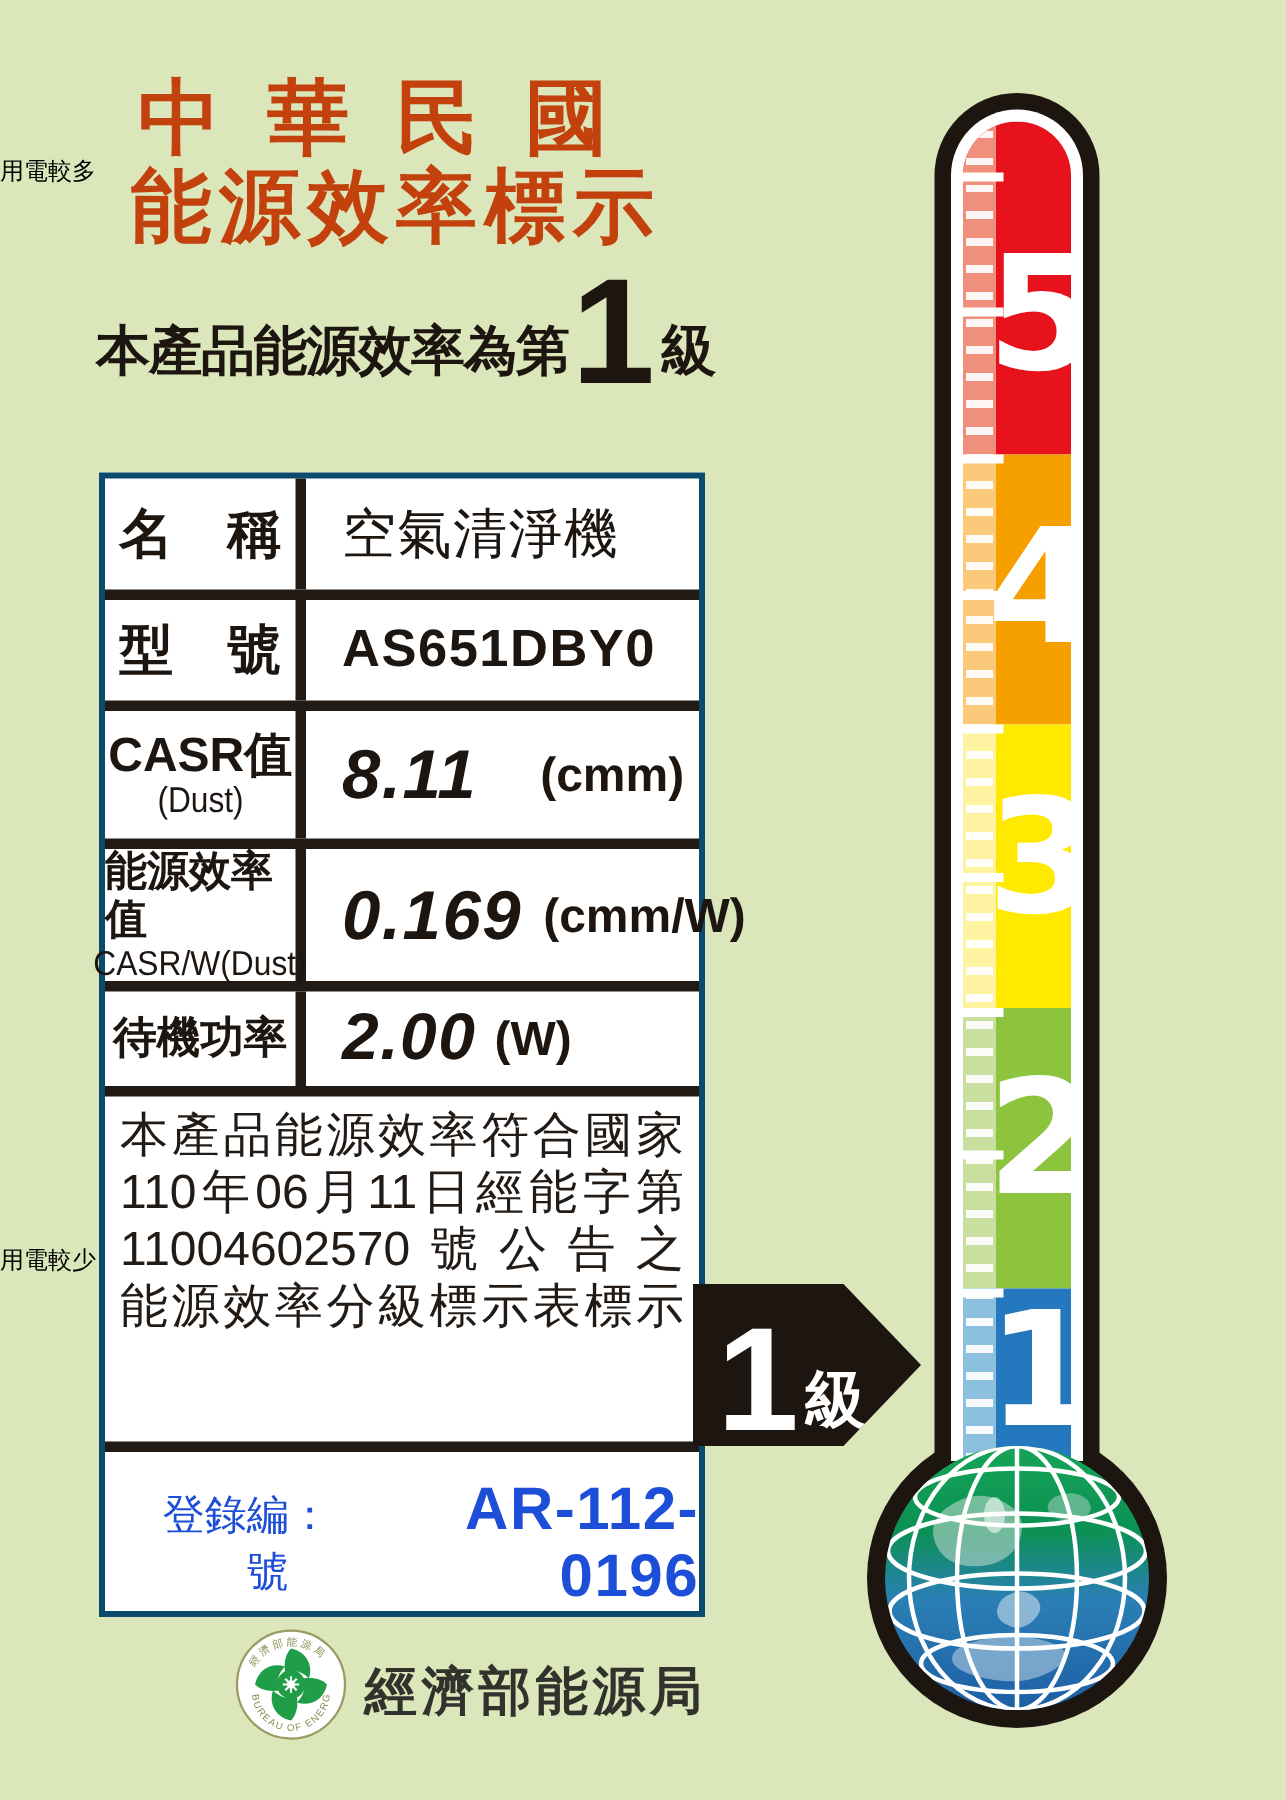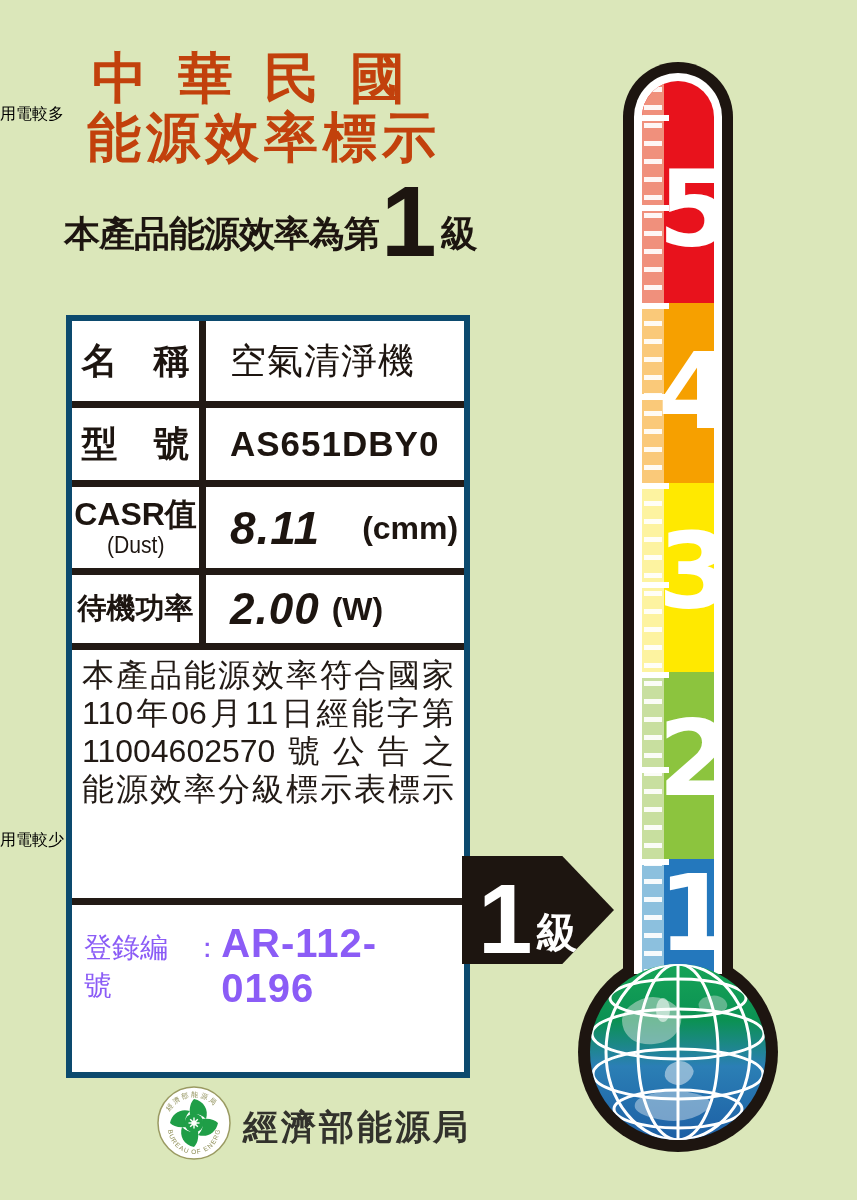--- a/index.html
+++ b/index.html
@@ -10,40 +10,40 @@
   
   .title-line{left:60px;width:408px;text-align:center;color:#c2410c;font-weight:800;}
   #title1{top:42px;font-size:55px;letter-spacing:31px;margin-right:-31px;white-space:nowrap;}
   #title2{top:102px;font-size:54px;letter-spacing:5px;margin-right:-5px;white-space:nowrap;}
   #subtitle{left:64px;top:182px;width:440px;display:flex;align-items:flex-end;color:#1d1510;white-space:nowrap;}
   #subtitle .pre{font-size:36px;font-weight:700;line-height:1;padding-bottom:8px;letter-spacing:-1px;}
   #subtitle .big{font-size:100px;font-weight:800;line-height:0.78;margin-left:2px;}
   #subtitle .suf{font-size:37px;font-weight:700;line-height:1;padding-bottom:8px;margin-left:4px;}
 
   
-  #spec{left:66px;top:315px;width:404px;height:763px;background:#fff;border:6px solid #0c4a6e;box-sizing:border-box;display:flex;flex-direction:column;}
+  #spec{left:66px;top:315px;width:404px;height:763px;background:#fff;border:4px solid #0c4a6e;box-sizing:border-box;display:flex;flex-direction:column;}
   .trow{display:flex;border-bottom:7px solid #221a15;box-sizing:border-box;}
   .trow:last-child{border-bottom:none;}
   .lcell{width:134px;border-right:7px solid #221a15;box-sizing:border-box;display:flex;flex-direction:column;justify-content:center;align-items:center;color:#1d1510;flex-shrink:0;}
   .vcell{flex:1;display:flex;align-items:center;padding-left:24px;color:#1d1510;}
-  .r1{height:87px;} .r2{height:79px;} .r3{height:88px;} .r4{height:95px;} .r5{height:75px;}
+  .r1{height:87px;} .r2{height:79px;} .r3{height:99px;} .r4{height:95px;} .r5{height:75px;}
   .r6{height:255px;} .r7{flex:1;}
   .lbl2{font-size:36px;font-weight:600;letter-spacing:36px;margin-right:-36px;white-space:nowrap;}
   .lbl4{font-size:29px;font-weight:600;letter-spacing:0;white-space:nowrap;}
   .lblA{font-size:32px;font-weight:600;line-height:1.1;}
   .lblB{font-size:24px;font-weight:500;transform:scaleX(.88);white-space:nowrap;line-height:1.1;}
   .lblC{font-size:28px;font-weight:600;line-height:1.15;}
   .lblD{font-size:23px;font-weight:500;transform:scaleX(.92);white-space:nowrap;line-height:1.15;}
   .val-normal{font-size:36px;font-weight:500;letter-spacing:1px;}
   .val-bold{font-size:35px;font-weight:800;letter-spacing:1px;}
   .val-num{font-size:46px;font-weight:800;letter-spacing:1px;line-height:1;font-style:italic;}
   .val-unit{font-size:32px;font-weight:700;line-height:1;}
   .stmt{display:block;padding:6px 10px 0 10px;box-sizing:border-box;}
   .stmt-line{font-size:32px;line-height:38px;font-weight:500;color:#221a15;text-align:justify;text-align-last:justify;}
-  .reg{display:flex;align-items:baseline;padding:16px 0 0 12px;box-sizing:border-box;color:#8b5cf6;}
+  .reg{display:flex;align-items:baseline;padding:16px 0 0 12px;box-sizing:border-box;color:#1d4ed8;text-align:right;}
   .reg .rl{font-size:28px;font-weight:500;}
   .reg .rc{font-size:28px;font-weight:500;}
   .reg .rv{font-size:40px;font-weight:800;letter-spacing:1px;}
 
   
   #agency{left:243px;top:1104px;font-size:35px;font-weight:600;color:#32322c;letter-spacing:3px;}
 
   
   #tube-black{left:623px;top:62px;width:110px;height:912px;background:#1d1510;border-radius:55px 55px 0 0;z-index:3;}
   #tube-white{left:634px;top:73px;width:88px;height:901px;background:#ffffff;border-radius:44px 44px 0 0;z-index:4;}
@@ -99,20 +99,30 @@
         </div>
     </div>
     <div class="trow r3">
       <div class="lcell">
         <span class="lblA">CASR值</span>
         <span class="lblB">(Dust)</span>
       </div>
       <div class="vcell">
         <span class="val-num">8.11</span>
         <span class="val-unit" style="margin-left:42px;">(cmm)</span>
+      </div>
+    </div>
+    <div class="trow r4">
+      <div class="lcell">
+        <span class="lblC">能源效率值</span>
+        <span class="lblD">CASR/W(Dust)</span>
+      </div>
+      <div class="vcell">
+        <span class="val-num">0.169</span>
+        <span class="val-unit" style="margin-left:14px;">(cmm/W)</span>
       </div>
     </div>
     <div class="trow r5">
       <div class="lcell">
           <span class="lbl4">待機功率</span>
         </div>
       <div class="vcell">
         <span class="val-num" style="font-size:44px;">2.00</span>
         <span class="val-unit" style="margin-left:12px;">(W)</span>
       </div>

